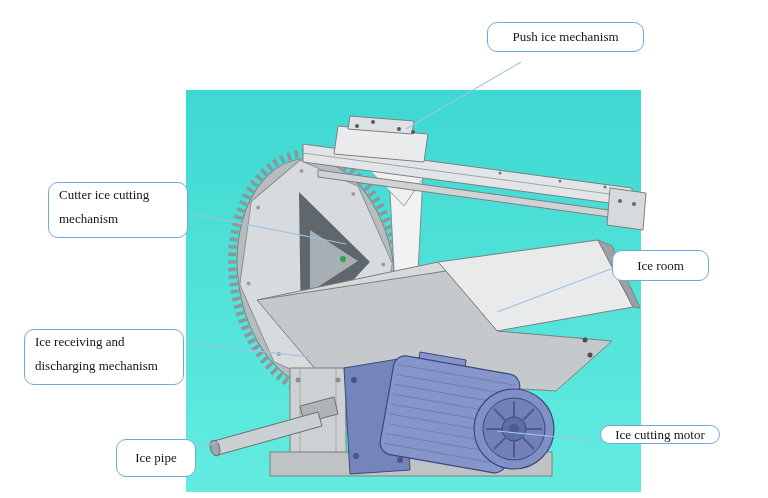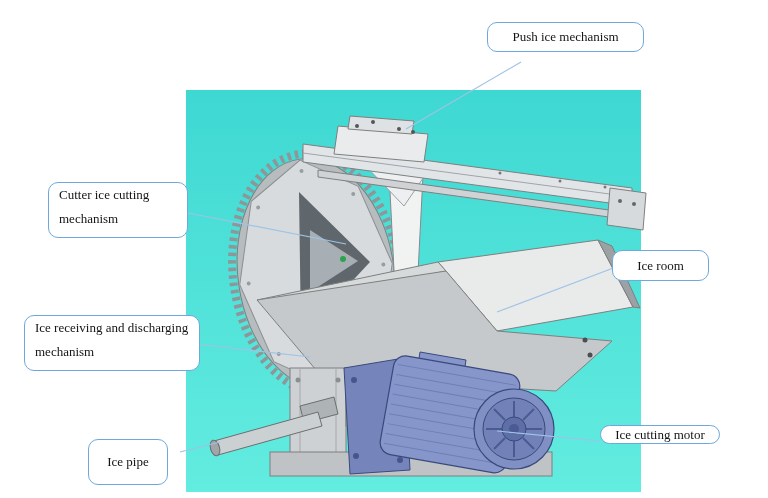--- a/index.html
+++ b/index.html
@@ -156,25 +156,25 @@
   </div>
 
   <div class="callout multiline" style="left:48px; top:182px; width:140px; height:56px">
     <span>Cutter ice cutting mechanism</span>
   </div>
 
   <div class="callout center" style="left:612px; top:250px; width:97px; height:31px">
     <span>Ice room</span>
   </div>
 
-  <div class="callout multiline" style="left:24px; top:315px; width:176px; height:56px">
+  <div class="callout multiline" style="left:24px; top:329px; width:160px; height:56px">
     <span>Ice receiving and discharging mechanism</span>
   </div>
 
-  <div class="callout center" style="left:88px; top:439px; width:80px; height:46px">
+  <div class="callout center" style="left:116px; top:439px; width:80px; height:38px">
     <span>Ice pipe</span>
   </div>
 
   <div class="callout center" style="left:600px; top:425px; width:120px; height:19px">
     <span>Ice cutting motor</span>
   </div>
 
 </div>
 
 </body></html>

